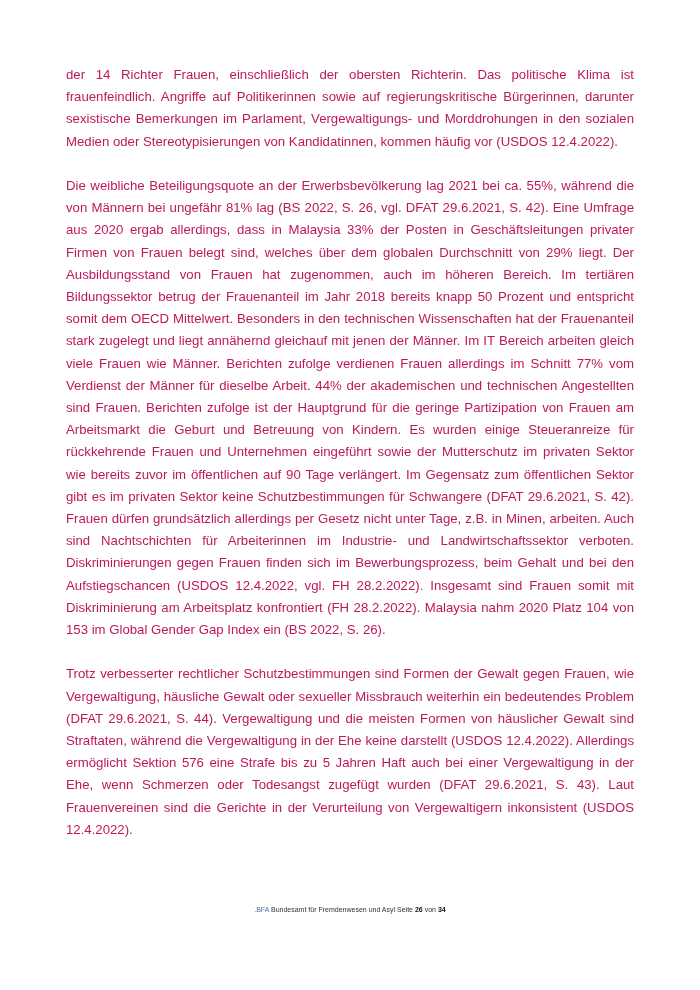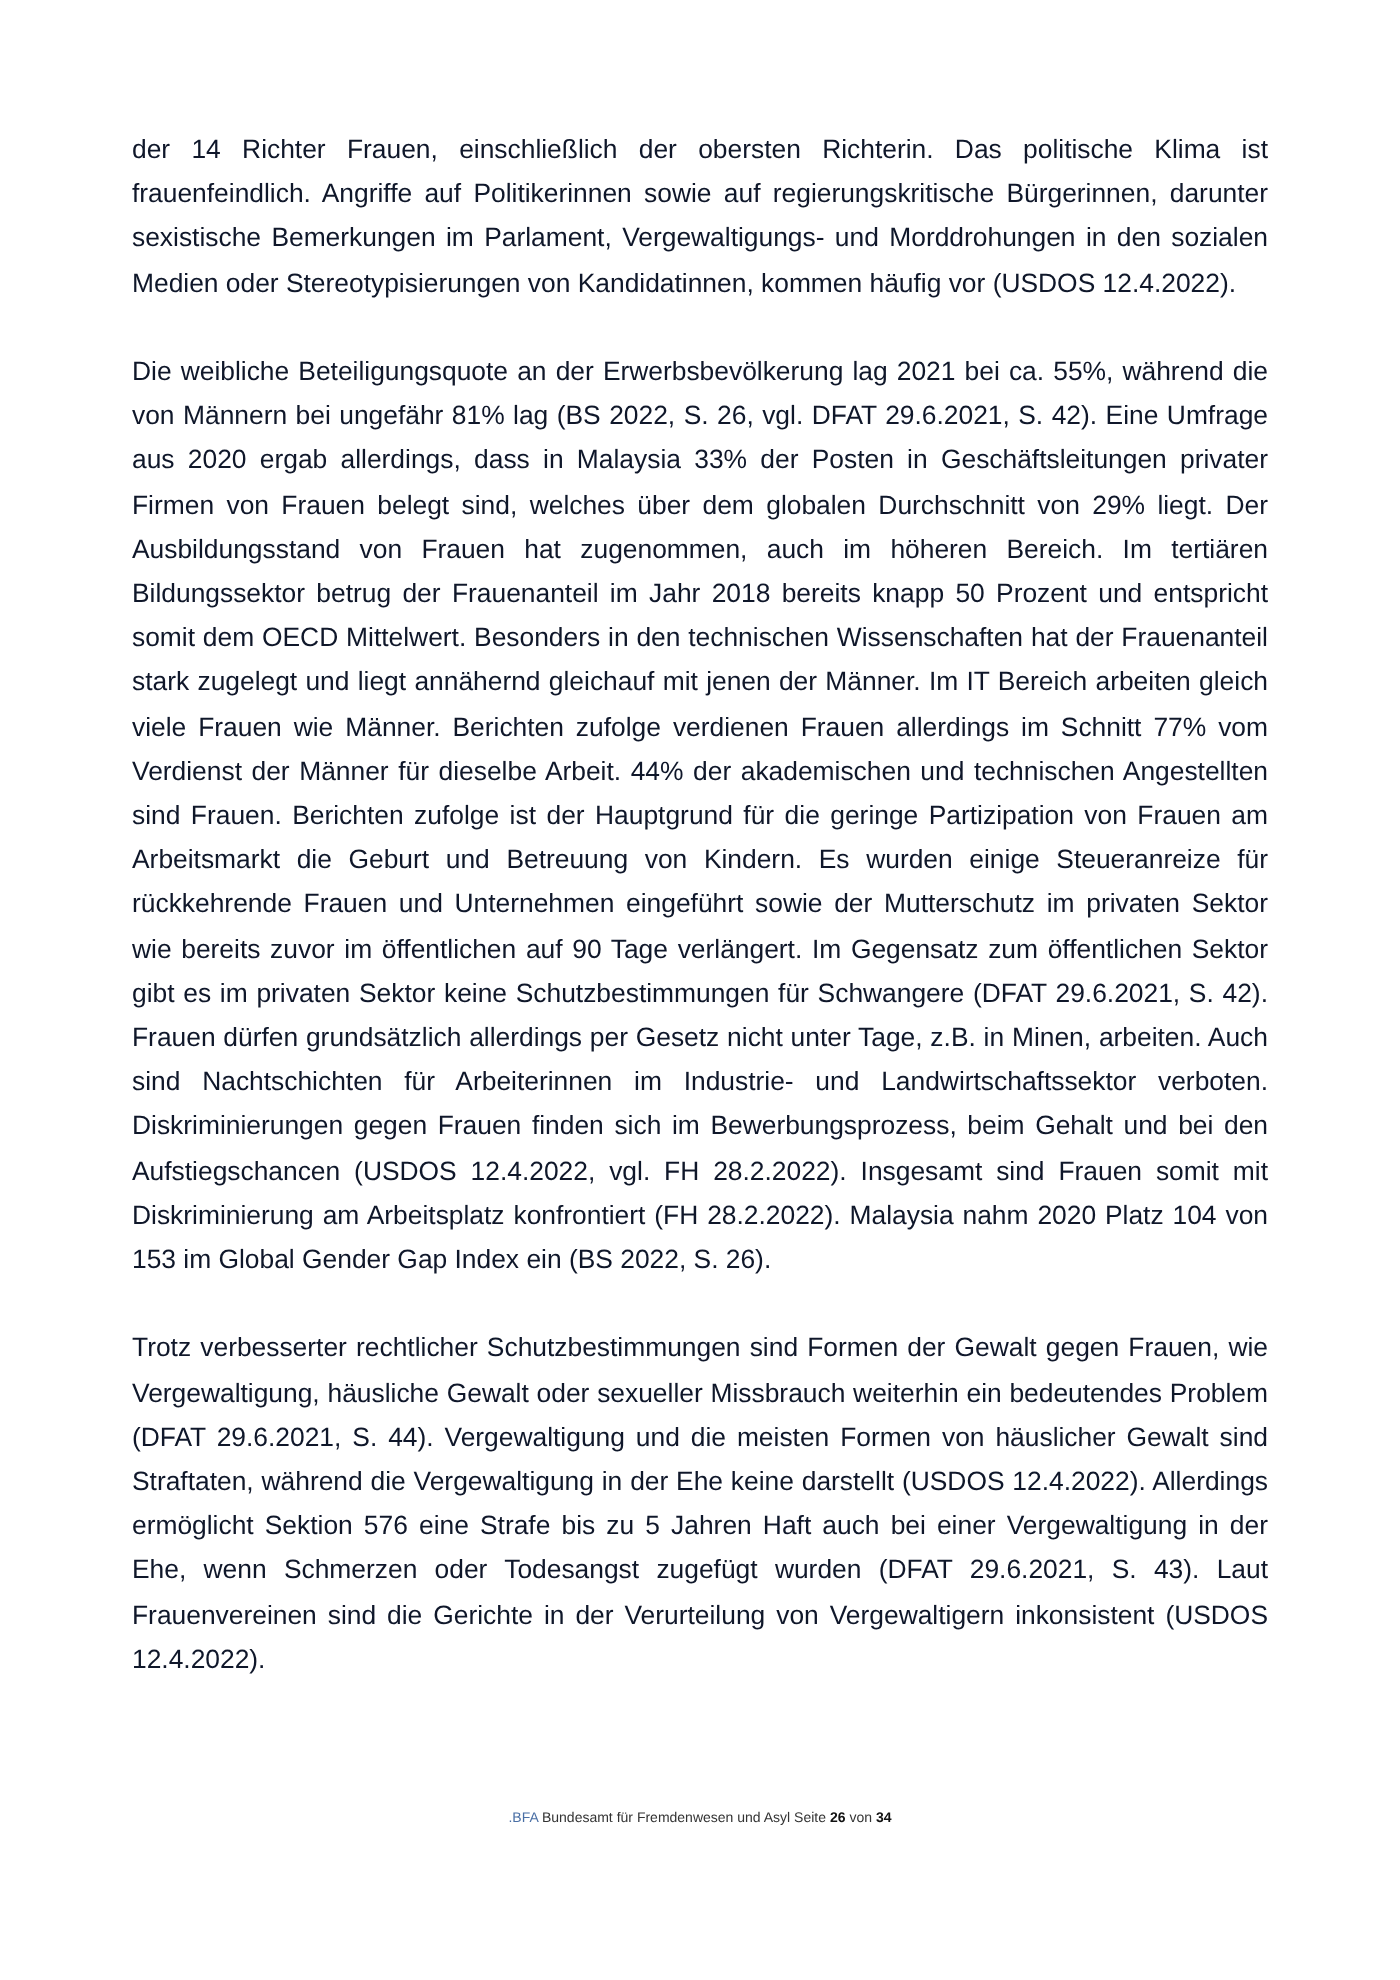--- a/index.html
+++ b/index.html
@@ -5,21 +5,21 @@
     html, body { margin: 0; padding: 0; background: #ffffff; }
     body { width: 700px; height: 990px; position: relative; overflow: hidden; }
     .page {
       position: absolute;
       left: 66px;
       top: 64px;
       width: 568px;
       font-family: "Liberation Sans", sans-serif;
       font-size: 13.2px;
       line-height: 22.2px;
-      color: #0f172a;
+      color: #be185d;
     }
     .para {
       margin: 0 0 22.2px 0;
       text-align: justify;
       text-align-last: left;
       hyphens: none;
     }
     .footer {
       position: absolute;
       left: 0;

